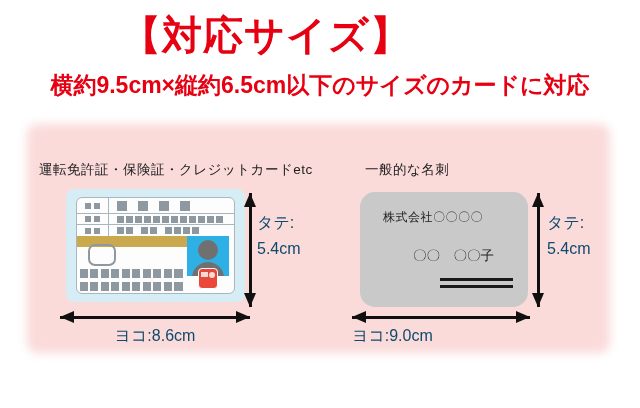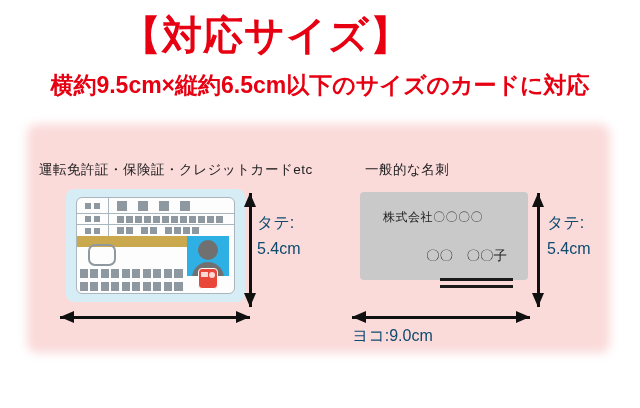--- a/index.html
+++ b/index.html
@@ -90,25 +90,25 @@
   .stamp::before {
     content:""; position:absolute; left:2px; top:3px; width:7px; height:5px; background:#ffd9d5;
   }
   .stamp::after {
     content:""; position:absolute; right:2px; top:3px; width:6px; height:6px;
     border-radius:50%; background:#ffd9d5;
   }
 
   
   .bizcard {
-    position:absolute; left:335px; top:70px; width:168px; height:88px;
-    background:#c9c9c9; border-radius:4px;
+    position:absolute; left:335px; top:70px; width:168px; height:115px;
+    background:#c9c9c9; border-radius:15px;
   }
   .biz-company { position:absolute; left:23px; top:17px; font-size:12px; color:#222; letter-spacing:0.5px; }
-  .biz-name   { position:absolute; left:53px; top:55px; font-size:13.5px; color:#222;margin-left:13px; }
+  .biz-name   { position:absolute; left:53px; top:55px; font-size:13.5px; color:#222; }
   .biz-line   { position:absolute; left:80px; width:73px; height:2.5px; background:#1a1a1a; }
   .biz-line.l1 { top:86px; }
   .biz-line.l2 { top:93px; }
 
   
   .arrow-v { position:absolute; width:3px; background:#101010; }
   .arrow-v::before, .arrow-v::after {
     content:""; position:absolute; left:-5px;
     border-left:6.5px solid transparent; border-right:6.5px solid transparent;
   }
@@ -201,16 +201,17 @@
     <div class="arrow-h ah-bizcard"></div>
 
     <div class="measure mono tate tate-license">
       <div>タテ:</div>
       <div>5.4cm</div>
     </div>
     <div class="measure mono tate tate-bizcard">
       <div>タテ:</div>
       <div>5.4cm</div>
     </div>
+    <div class="measure mono yoko-license">ヨコ:8.6cm</div>
     <div class="measure mono yoko-bizcard">ヨコ:9.0cm</div>
 
   </div>
 </div>
 
 </body></html>

